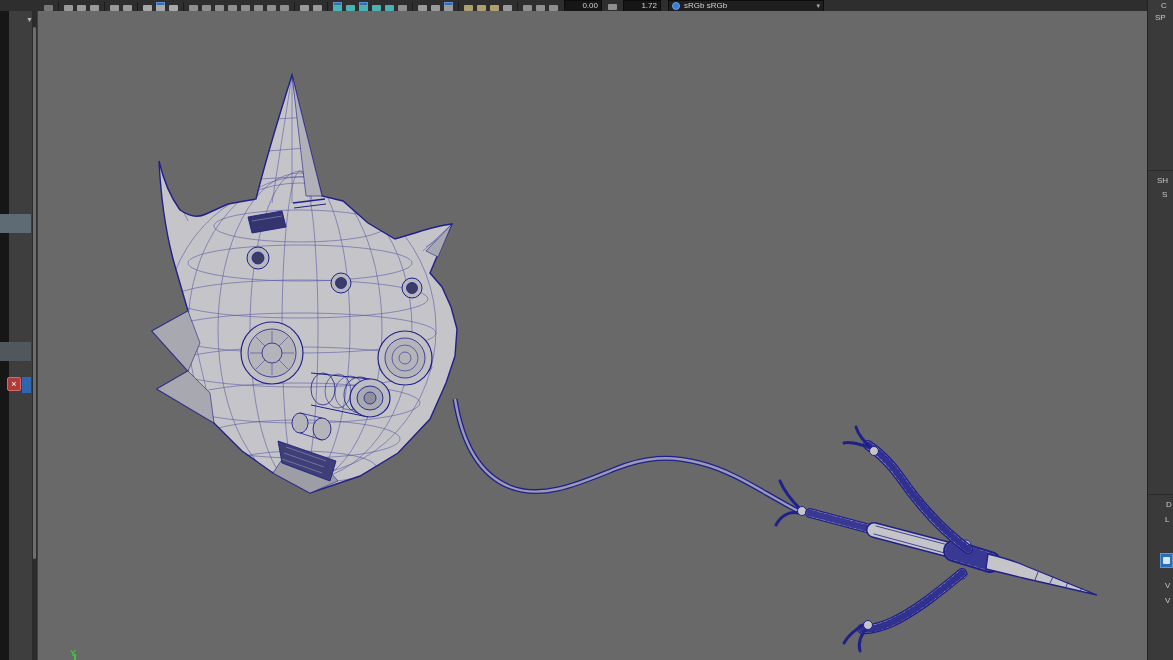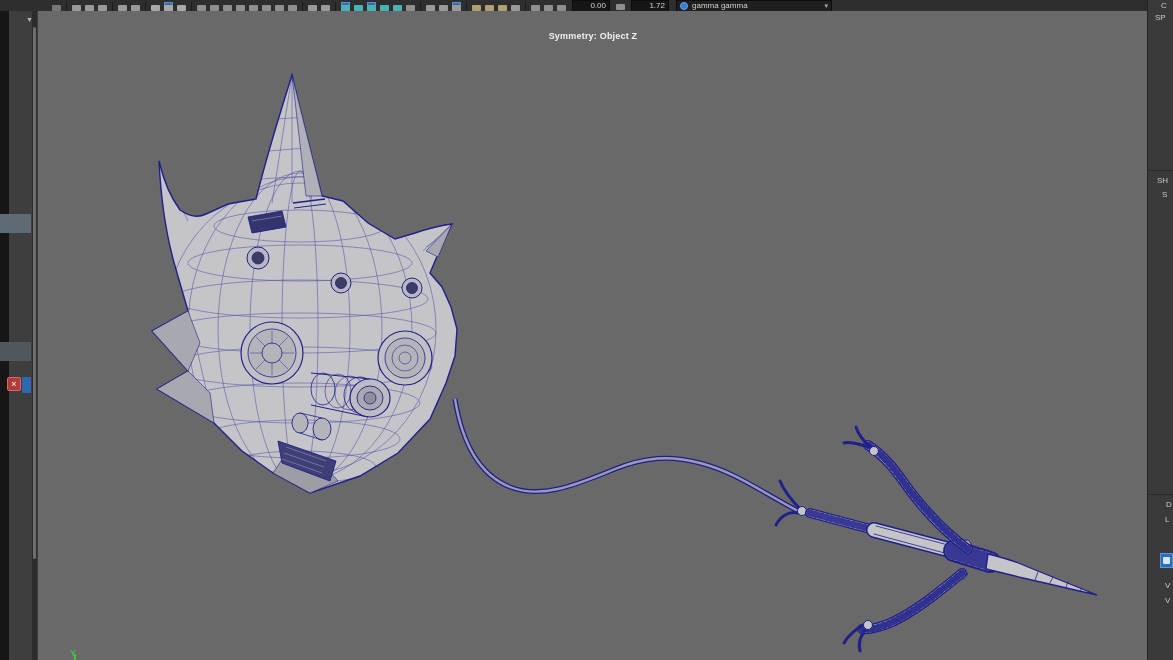--- a/index.html
+++ b/index.html
@@ -1,21 +1,21 @@
 <!DOCTYPE html>
 <html><head>
 <meta charset="utf-8">
 <style>
   html,body{margin:0;padding:0;background:#222;}
   .app{position:relative;width:1173px;height:660px;overflow:hidden;
        font-family:"Liberation Sans",sans-serif;background:#6a6a6a;}
 
   
   .toolbar{position:absolute;left:0;top:0;width:1148px;height:11px;background:#2e2e2e;
-           border-bottom:1px solid #191919;display:flex;align-items:center;overflow:hidden;padding-left:8px;}
+           border-bottom:1px solid #191919;display:flex;align-items:center;overflow:hidden;}
   .tb-strip{display:flex;align-items:flex-end;margin-left:42px;height:11px;}
   .tb-icon{display:inline-block;width:9px;height:9px;margin:0 2px;position:relative;}
   .tb-icon i{display:block;width:9px;height:6px;margin-top:3px;border-radius:1px;}
   .tb-icon.on{background:#3d6ba3;box-shadow:0 0 0 1px #5b8fd6 inset;}
   .tb-sep{display:inline-block;width:1px;height:9px;background:#1c1c1c;margin:0 3px;}
   .tb-field{background:#161616;color:#cfcfcf;font-size:8px;line-height:10px;height:10px;
             min-width:30px;padding:0 3px;margin:0 4px;border:1px solid #0c0c0c;text-align:right;}
   .tb-mini{width:9px;height:9px;margin:0 2px;}
   .tb-mini i{display:block;width:9px;height:6px;margin-top:3px;background:#8f8f8f;border-radius:1px;}
   .tb-dropdown{display:flex;align-items:center;background:#1f1f1f;border:1px solid #0c0c0c;
@@ -184,38 +184,37 @@
           <i style="background: rgb(143, 143, 143);"></i>
         </span>
       </div>
     <div class="tb-field">0.00</div>
     <span class="tb-mini">
         <i></i>
       </span>
     <div class="tb-field">1.72</div>
     <div class="tb-dropdown">
       <span class="cm-circle"></span>
-      <span>gamma gamma</span>
+      <span>sRGb sRGb</span>
       <span class="tb-caret">▾</span>
     </div>
   </div>
 
   <div class="left-rail">
     <div class="edge"></div>
     <span class="left-caret">▼</span>
     <div class="lr-scroll"></div>
     <div class="lr-thumb"></div>
     <div class="lr-item1"></div>
     <div class="lr-item2"></div>
     <div class="lr-close">×</div>
     <div class="lr-sel"></div>
   </div>
 
   <div class="viewport">
-    <div class="sym-label">Symmetry: Object Z</div>
 
     <svg width="1110" height="649" viewBox="0 0 1110 649">
       <defs>
         <clipPath id="headClip">
           <path d="M121,150 Q128,180 142,199 C152,206 160,207 168,203 L190,193 L218,188 Q230,140 254,64 Q272,140 284,185 L305,190 L330,212 L357,228 L377,222 Q398,215 414,213 Q402,238 392,262 L404,276 L413,296 L419,318 L417,345 L408,372 L392,408 L360,442 L322,465 L272,482 L235,462 L204,440 L176,412 L119,378 L150,360 L114,320 L150,300 L137,255 Q124,210 121,150 Z"></path>
         </clipPath>
       </defs>
 
       <g>
         <path d="M417,388 C423,425 437,462 472,476 C505,489 542,472 577,458 C607,446 632,444 662,452 C697,461 722,480 760,500" fill="none" stroke="#20208a" stroke-width="5"></path>

